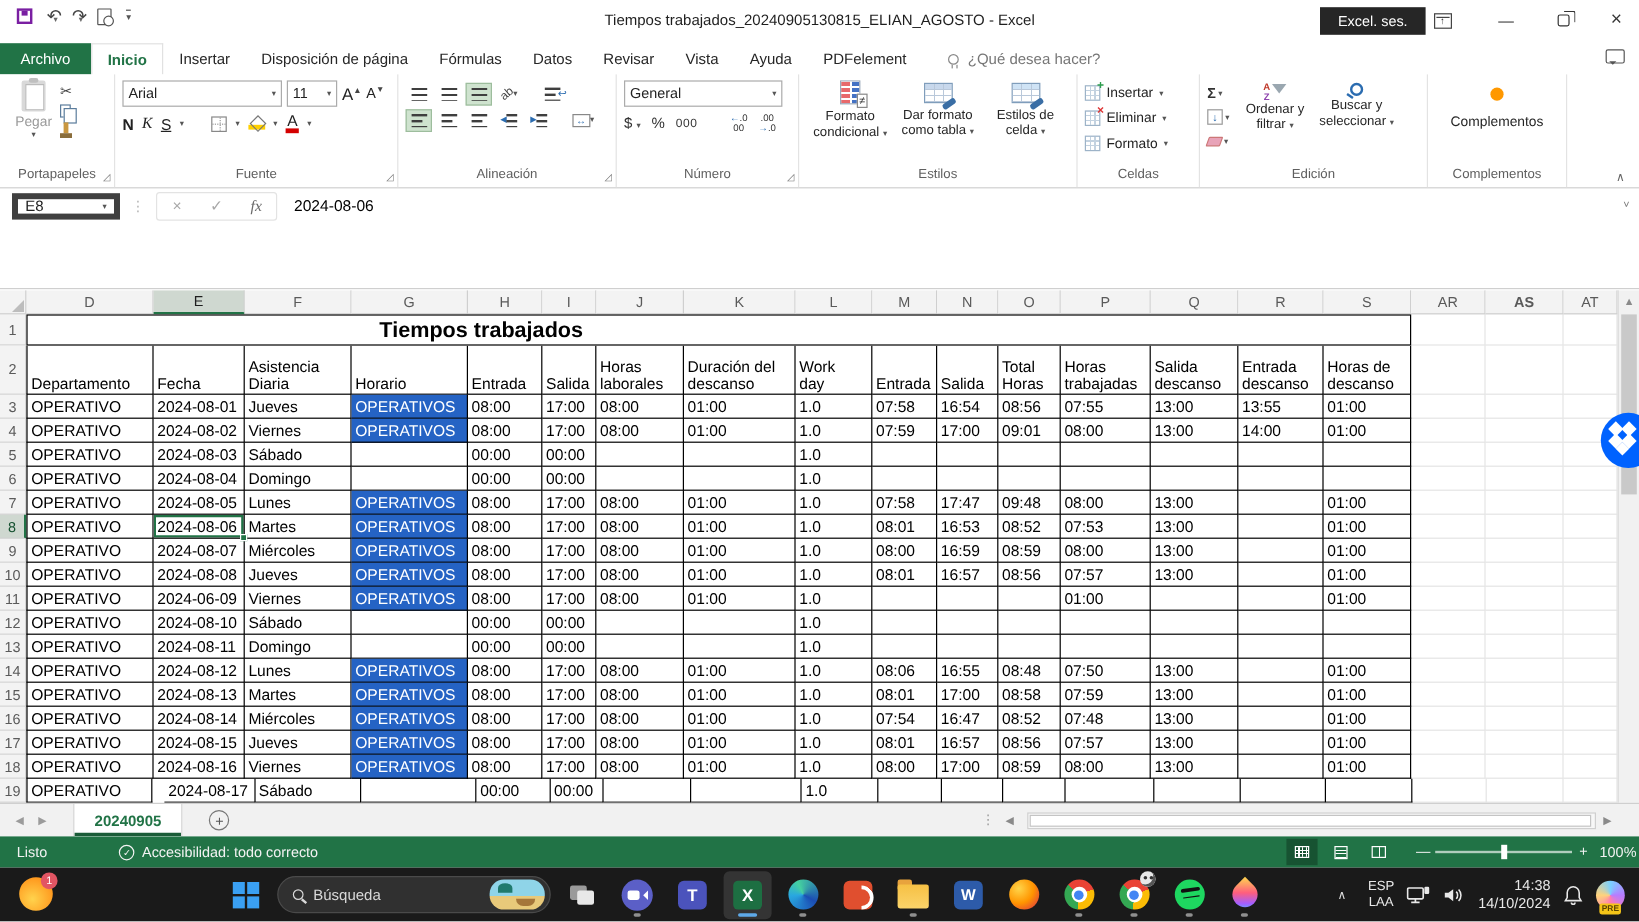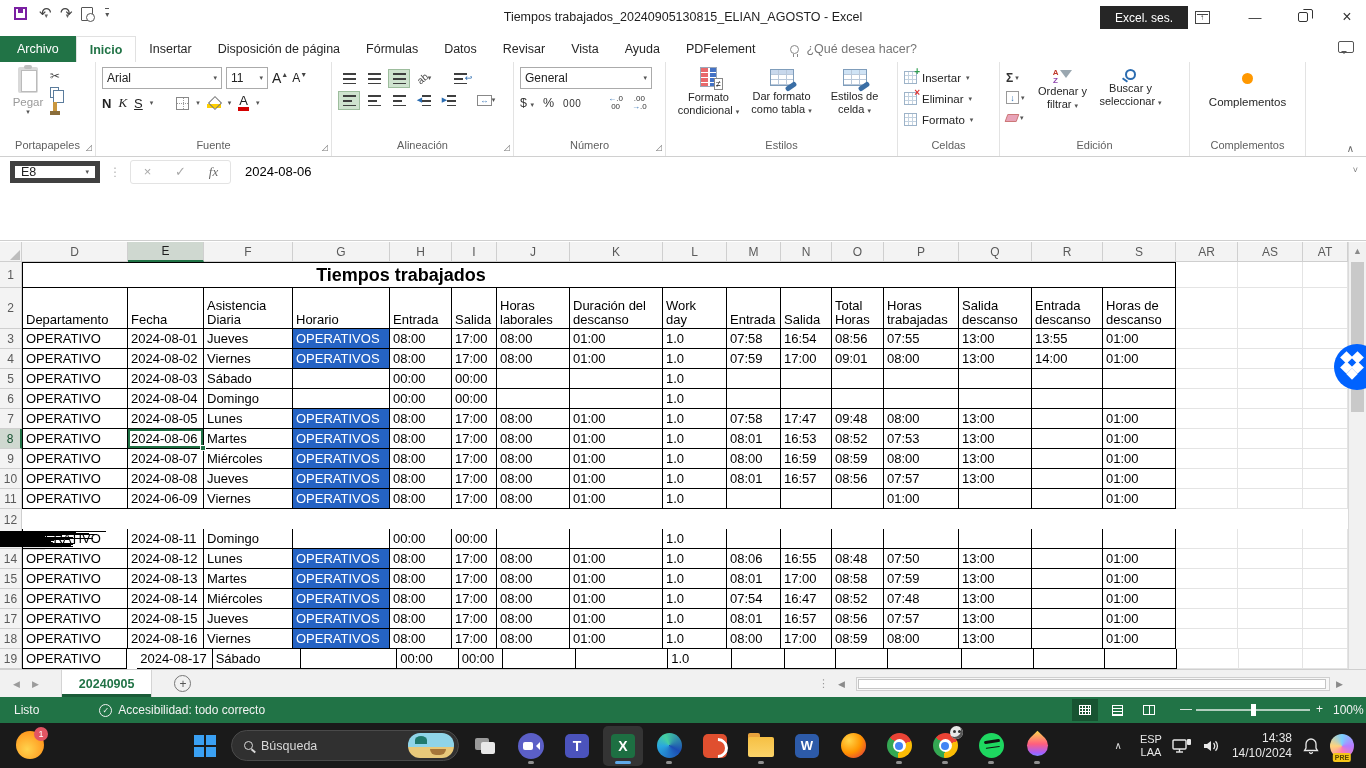--- a/index.html
+++ b/index.html
@@ -317,21 +317,21 @@
         <span class="copyico"></span>
         <span class="brushico"></span>
       </div>
     </div>
     <div class="glabel"><span>Portapapeles</span><span class="launcher">◿</span></div>
   </div>
 
   <div class="rgroup g-font">
     <div class="gbody">
       <div class="fontrow1">
-        <span class="selbox" style="width:120px">
+        <span class="selbox" style="width:133px">
             <span>Arial</span>
             <span class="smallcaret">▾</span>
           </span>
         <span class="selbox" style="width:42px">
             <span>11</span>
             <span class="smallcaret">▾</span>
           </span>
         <span class="grow-a"><span>A</span><sup>▲</sup></span>
         <span class="grow-a" style="font-size:12px"><span>A</span><sup>▼</sup></span>
       </div>
@@ -540,21 +540,21 @@
       <div class="colh" style="width: 93px;">K</div>
       <div class="colh" style="width: 64px;">L</div>
       <div class="colh" style="width: 54px;">M</div>
       <div class="colh" style="width: 51px;">N</div>
       <div class="colh" style="width: 52px;">O</div>
       <div class="colh" style="width: 75px;">P</div>
       <div class="colh" style="width: 73px;">Q</div>
       <div class="colh" style="width: 71px;">R</div>
       <div class="colh" style="width: 73px;">S</div>
       <div class="colh" style="width: 62px;">AR</div>
-      <div class="colh" style="width: 65px;">AS</div>
+      <div class="colh" style="width: 65px; font-weight: bold;">AS</div>
       <div class="colh" style="width: 45px;">AT</div>
     </div>
     <div class="shr" style="height: 26px;">
       <div class="rowh">1</div>
       <div class="tcell" style="width: 1154px;">
         <div class="ttext">Tiempos trabajados</div>
       </div>
       <div class="ocell" style="width: 62px;"></div>
       <div class="ocell" style="width: 65px;"></div>
       <div class="ocell" style="width: 45px;"></div>
@@ -781,21 +781,21 @@
       <div class="td" style="width: 51px;"></div>
       <div class="td" style="width: 52px;"></div>
       <div class="td" style="width: 75px;">01:00</div>
       <div class="td" style="width: 73px;"></div>
       <div class="td" style="width: 71px;"></div>
       <div class="td" style="width: 73px;">01:00</div>
       <div class="ocell" style="width: 62px;"></div>
       <div class="ocell" style="width: 65px;"></div>
       <div class="ocell" style="width: 45px;"></div>
     </div>
-    <div class="shr" style="height: 20px; flex-direction: column;">
+    <div class="shr" style="height: 20px;">
       <div class="rowh">12</div>
       <div class="td first" style="width: 106px;">OPERATIVO</div>
       <div class="td" style="width: 76px;">2024-08-10</div>
       <div class="td" style="width: 89px;">Sábado</div>
       <div class="td" style="width: 97px;"></div>
       <div class="td" style="width: 62px;">00:00</div>
       <div class="td" style="width: 45px;">00:00</div>
       <div class="td" style="width: 73px;"></div>
       <div class="td" style="width: 93px;"></div>
       <div class="td" style="width: 64px;">1.0</div>

